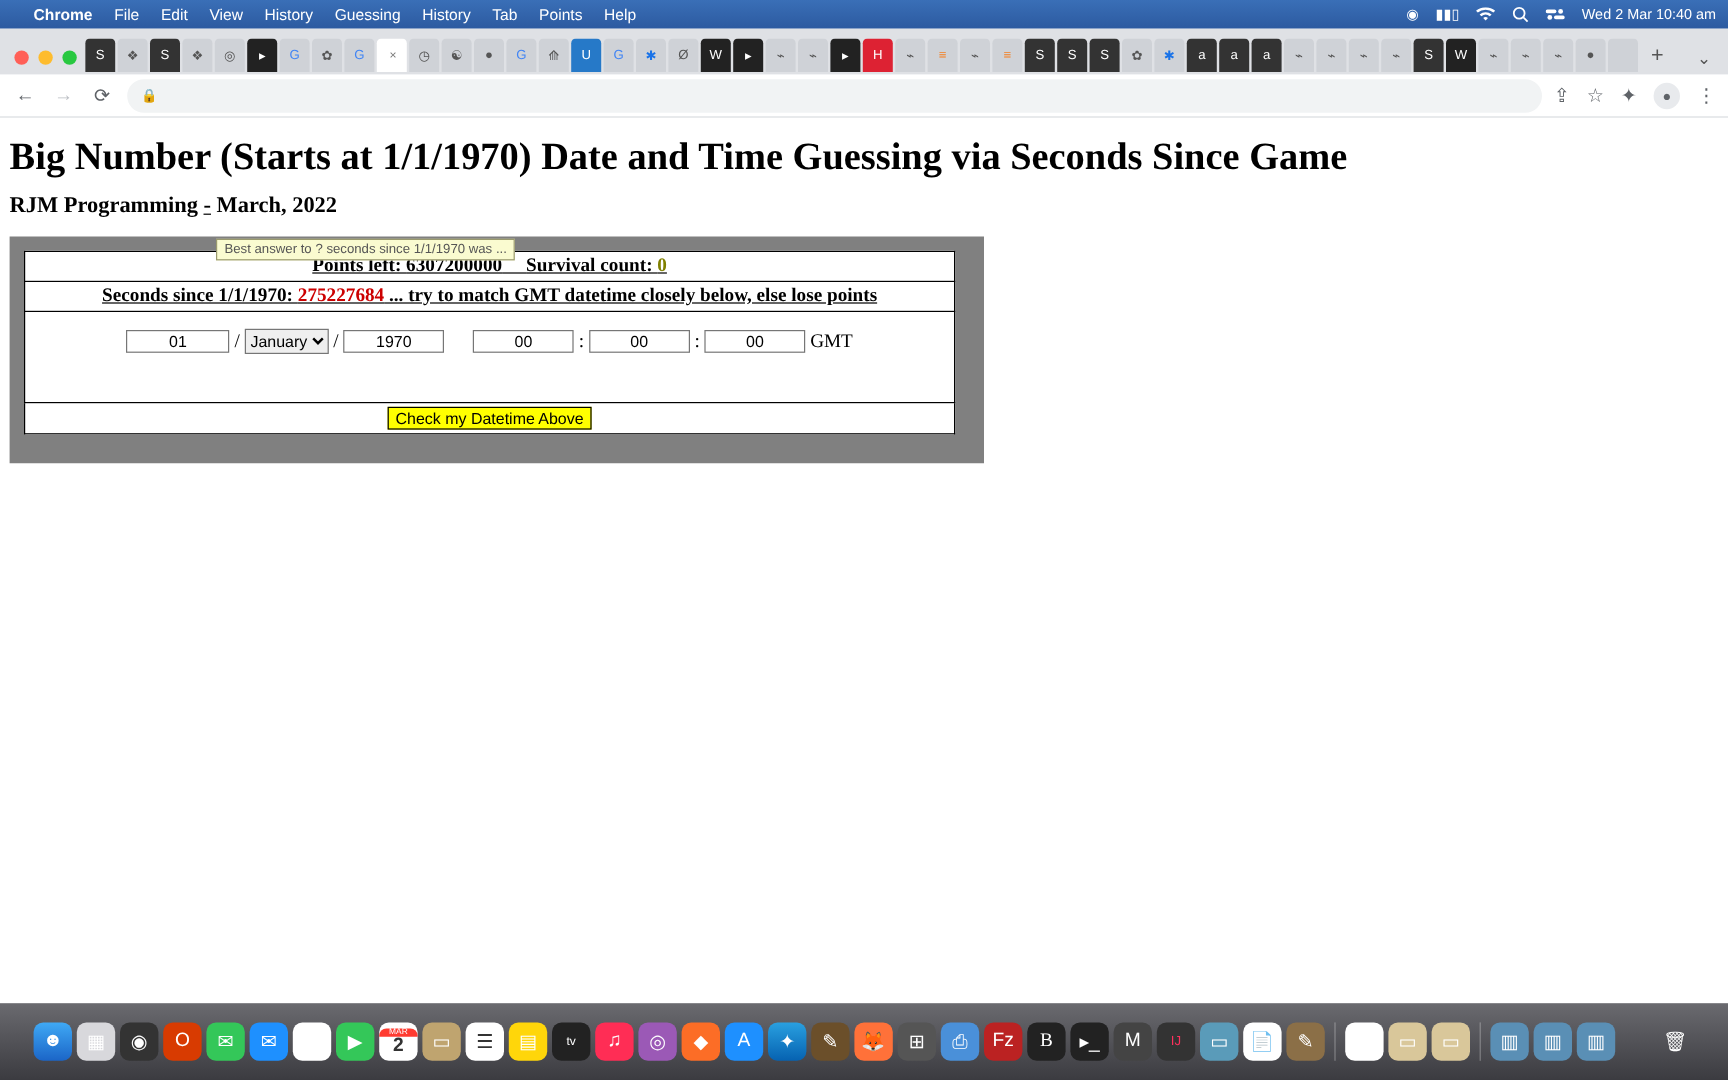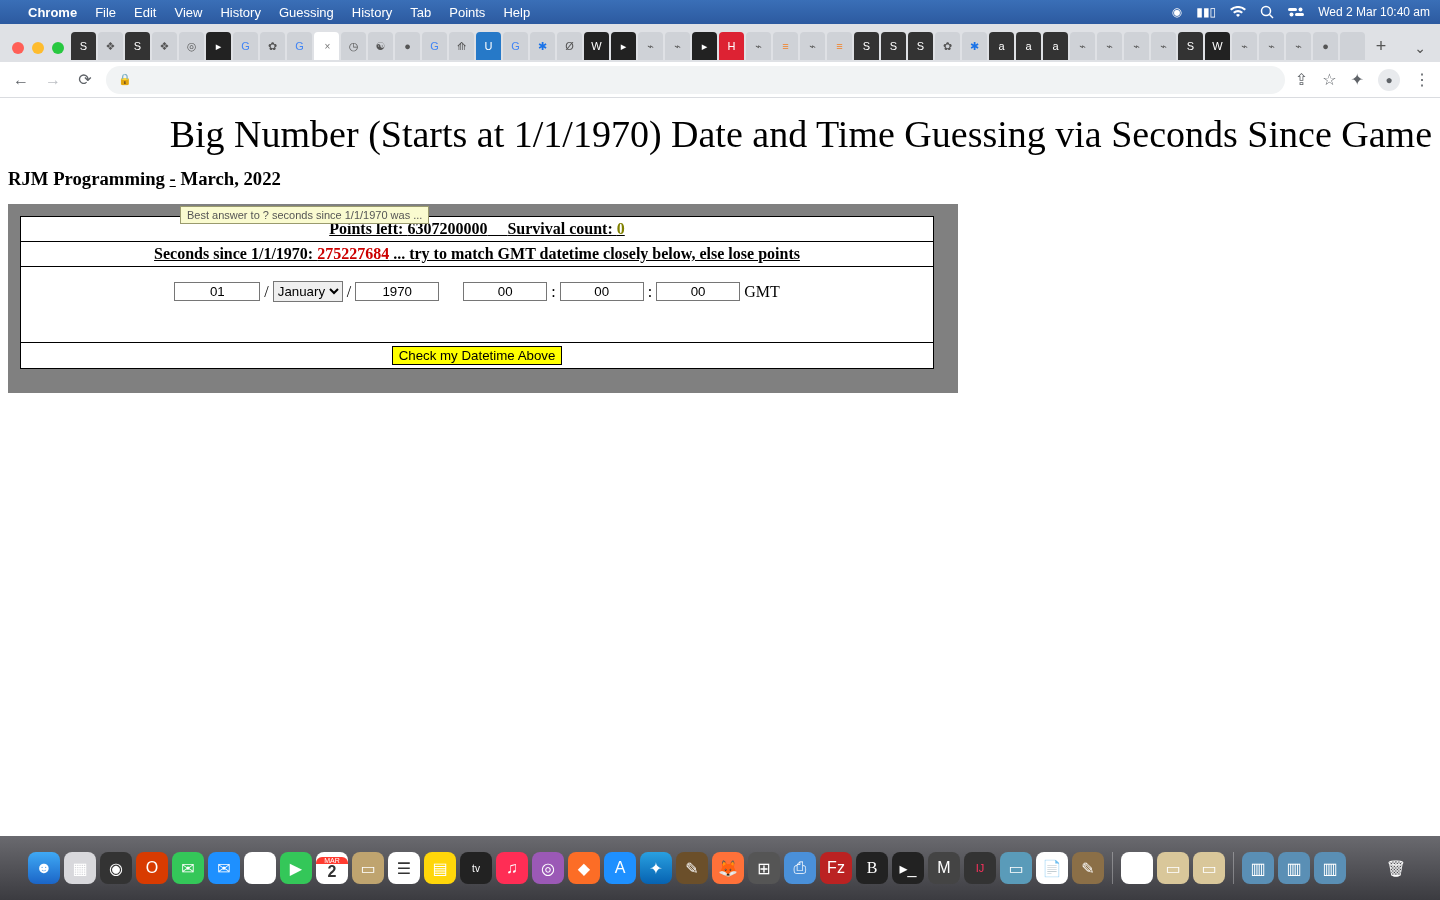--- a/index.html
+++ b/index.html
@@ -76,24 +76,24 @@
     font-size:14px;
     color:#202124;
     gap:8px;
   }
   .omni .lock{ font-size:11px; color:#5f6368;}
   .omni .gray{ color:#80868b;}
   .addr-right{ display:flex; gap:14px; align-items:center; color:#5f6368; font-size:16px;}
   .addr-right .avatar{ width:22px;height:22px;border-radius:50%;background:#e8eaed;display:flex;align-items:center;justify-content:center;font-size:12px;}
   
   .page{ padding:8px 8px 0 8px; font-family: "Times New Roman", serif;}
-  .page h1{ font-size:38px; font-weight:normal; margin:6px 0 12px 0;text-align:right;}
+  .page h1{ font-size:32px; font-weight:bold; margin:6px 0 12px 0;}
   .page h3{ font-size:18.7px; font-weight:bold; margin:0 0 14px 0;}
   .game-wrap{
-    width:950px;
+    width:812px;
     border:12px solid #808080;
     border-right-width:24px;
     border-bottom-width:24px;
     position:relative;
     font-family: "Times New Roman", serif;
   }
   .tip{
     position:absolute; top:-10px; left:160px;
     background:#fafbd0;
     border:1px solid #9a9a6e;

